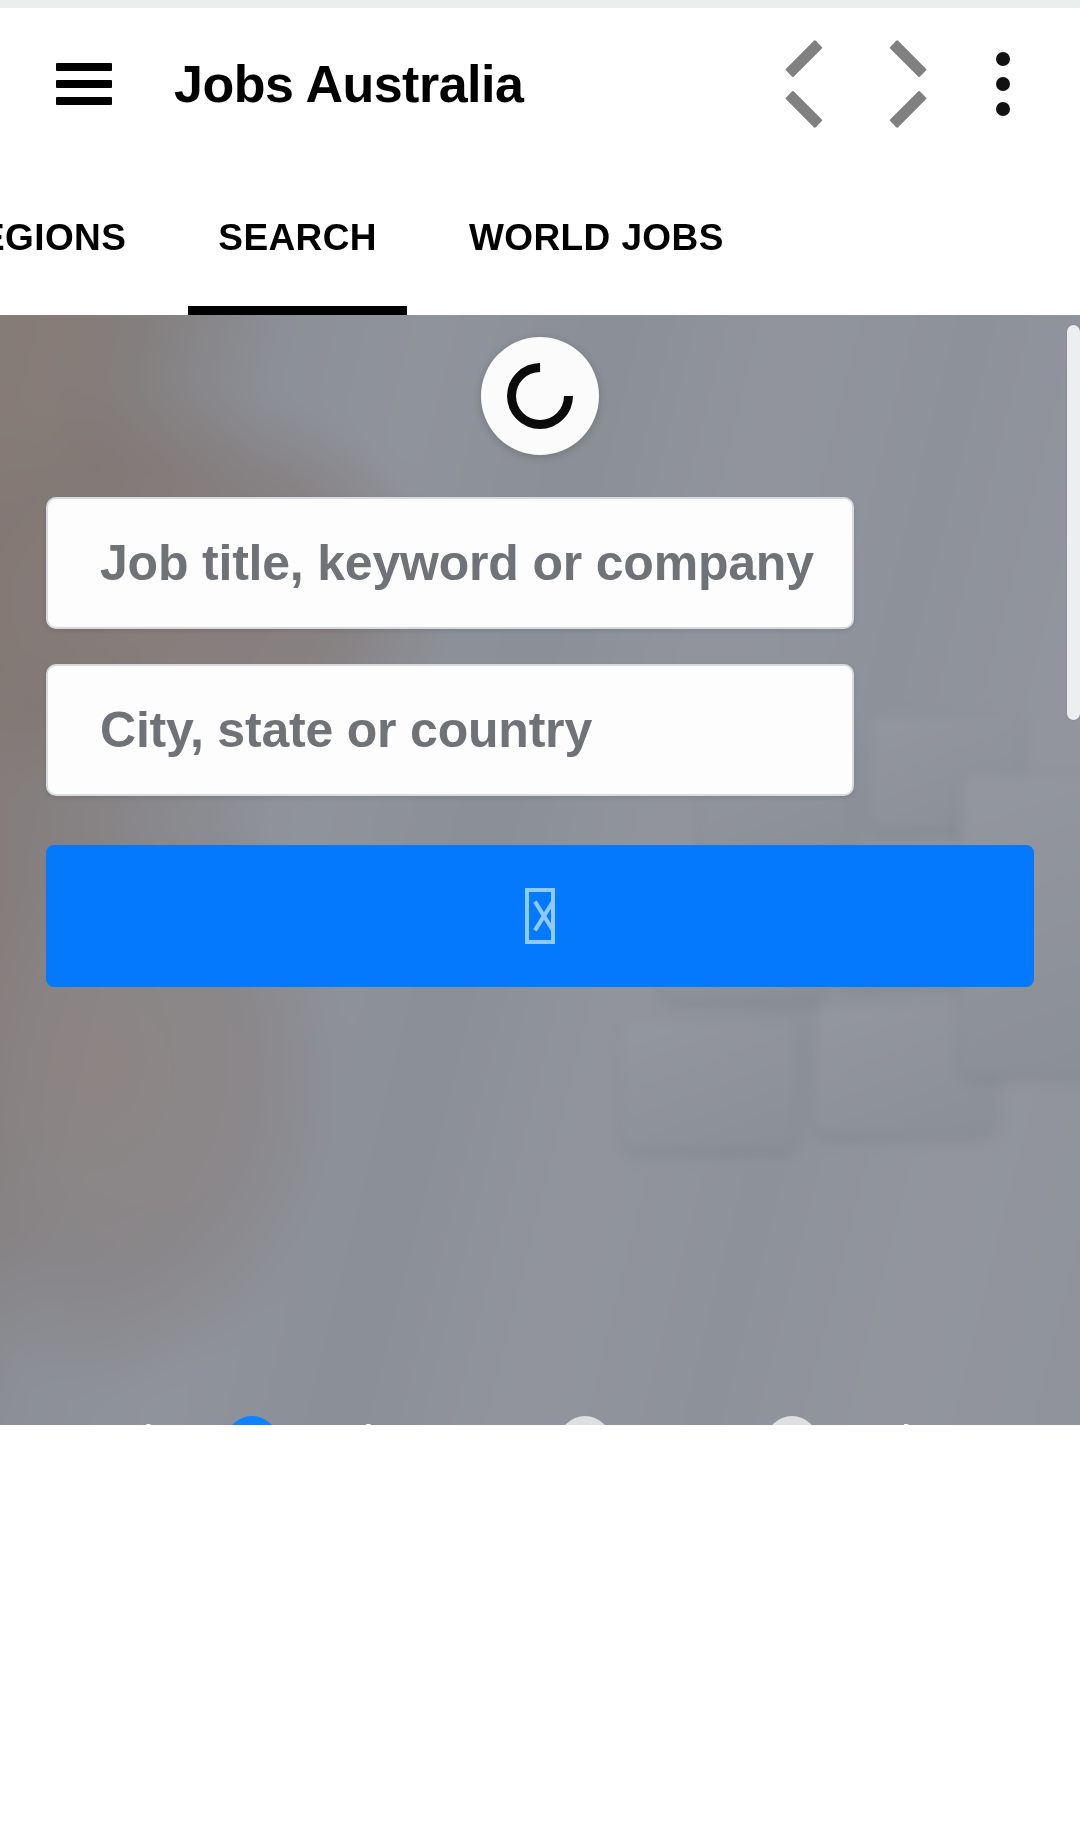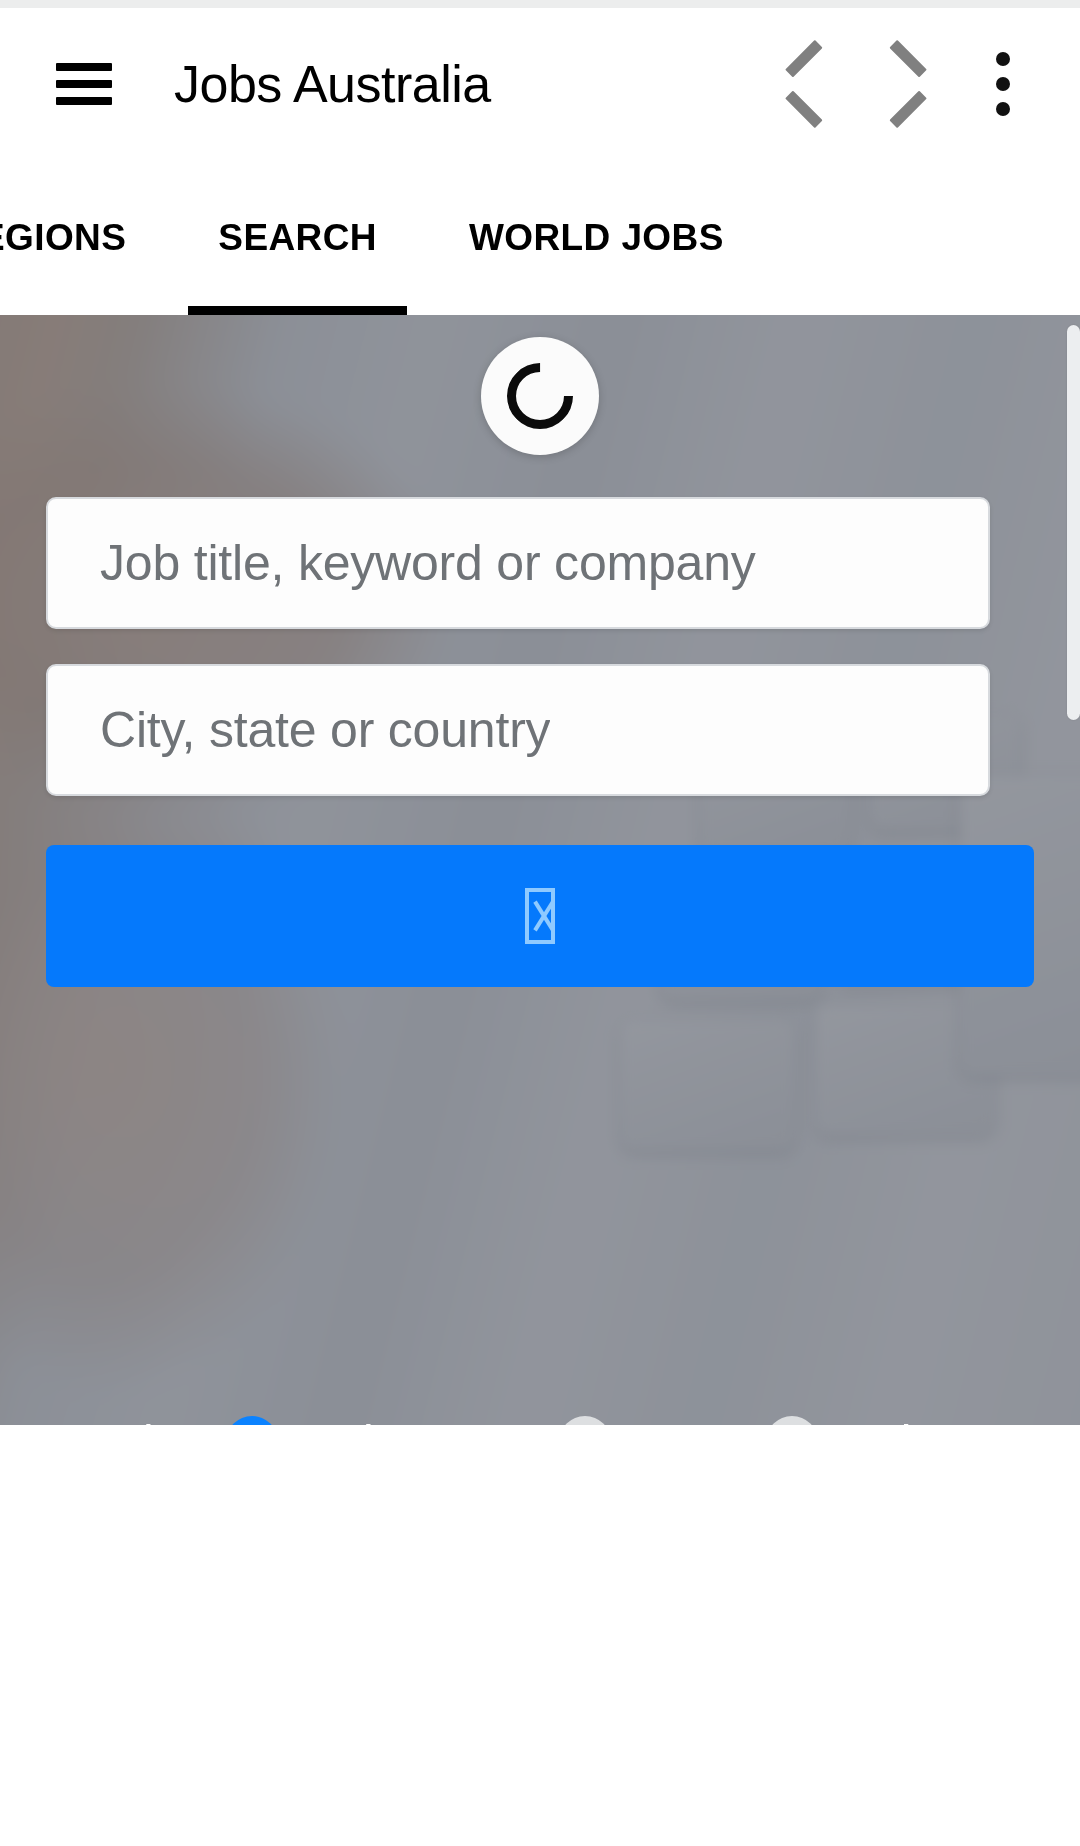--- a/index.html
+++ b/index.html
@@ -25,21 +25,21 @@
   }
   .hamburger {
     margin-left:56px; width:56px; height:42px;
     display:flex; flex-direction:column; justify-content:space-between;
     cursor:pointer;
   }
   .hamburger span { display:block; width:56px; height:8px; background:#000; border-radius:1px; }
 
   .appbar-title {
     margin-left:62px;
-    font-size:52px; font-weight:normal; color:#000;
+    font-size:52px; font-weight:bold; color:#000;
     letter-spacing:-0.5px; white-space:nowrap;
   }
 
   .appbar-actions {
     margin-left:auto; margin-right:40px;
     display:flex; align-items:center; gap:10px;
   }
   .chev-btn {
     width:96px; height:96px; display:flex; align-items:center; justify-content:center;
     cursor:pointer;
@@ -124,24 +124,25 @@
   }
   .spinner-arc {
     width:66px; height:66px; border-radius:50%;
     border:9px solid #0b0b0b;
     border-right-color:transparent;
     transform:rotate(-45deg);
   }
 
   
   .field {
-    position:absolute; left:46px; width:944px; height:132px;
+    position:absolute; left:46px; width:808px; height:132px;
     background:#fdfdfd; border:2px solid #d7dade; border-radius:10px;
     display:flex; align-items:center;
     box-shadow:0 2px 4px rgba(0,0,0,0.10);
+    font-weight:bold;
   }
   .field-1 { top:182px; }
   .field-2 { top:349px;align-items:center; }
   .field .ph {
     margin-left:52px; font-size:50px; color:#6f7377; letter-spacing:-0.2px;
     white-space:nowrap; overflow:hidden;
   }
 
   
   .search-btn {

